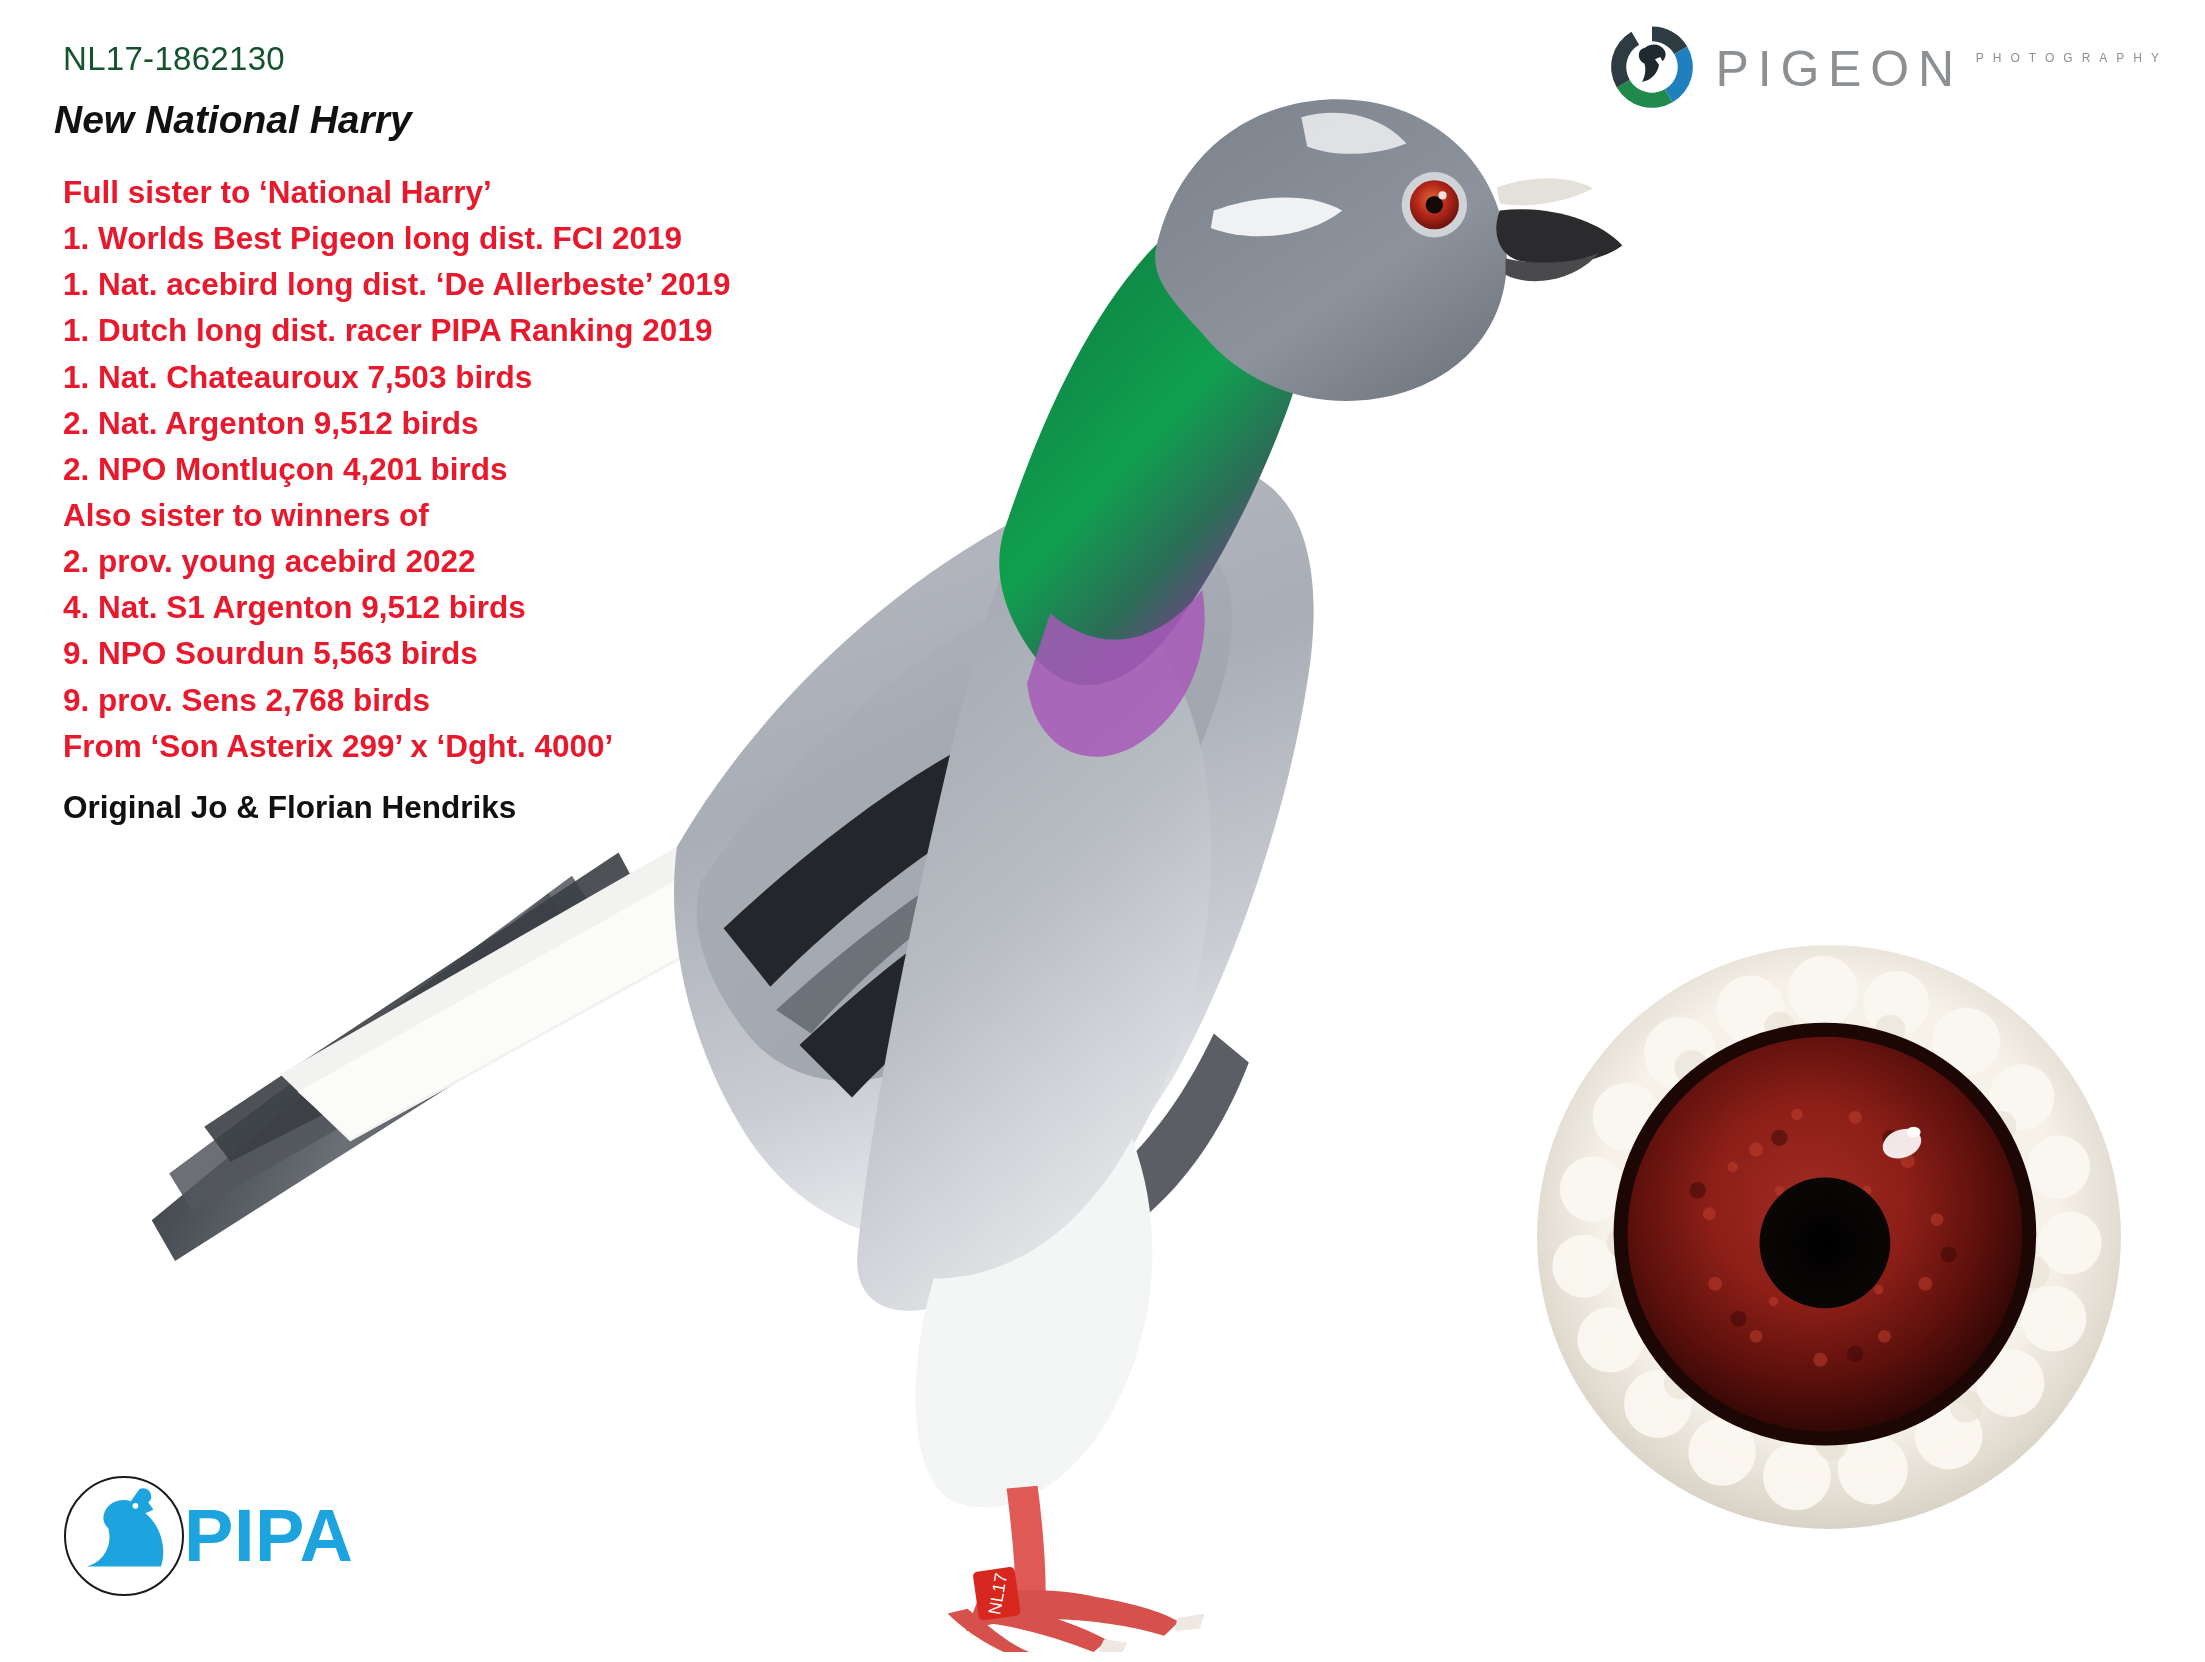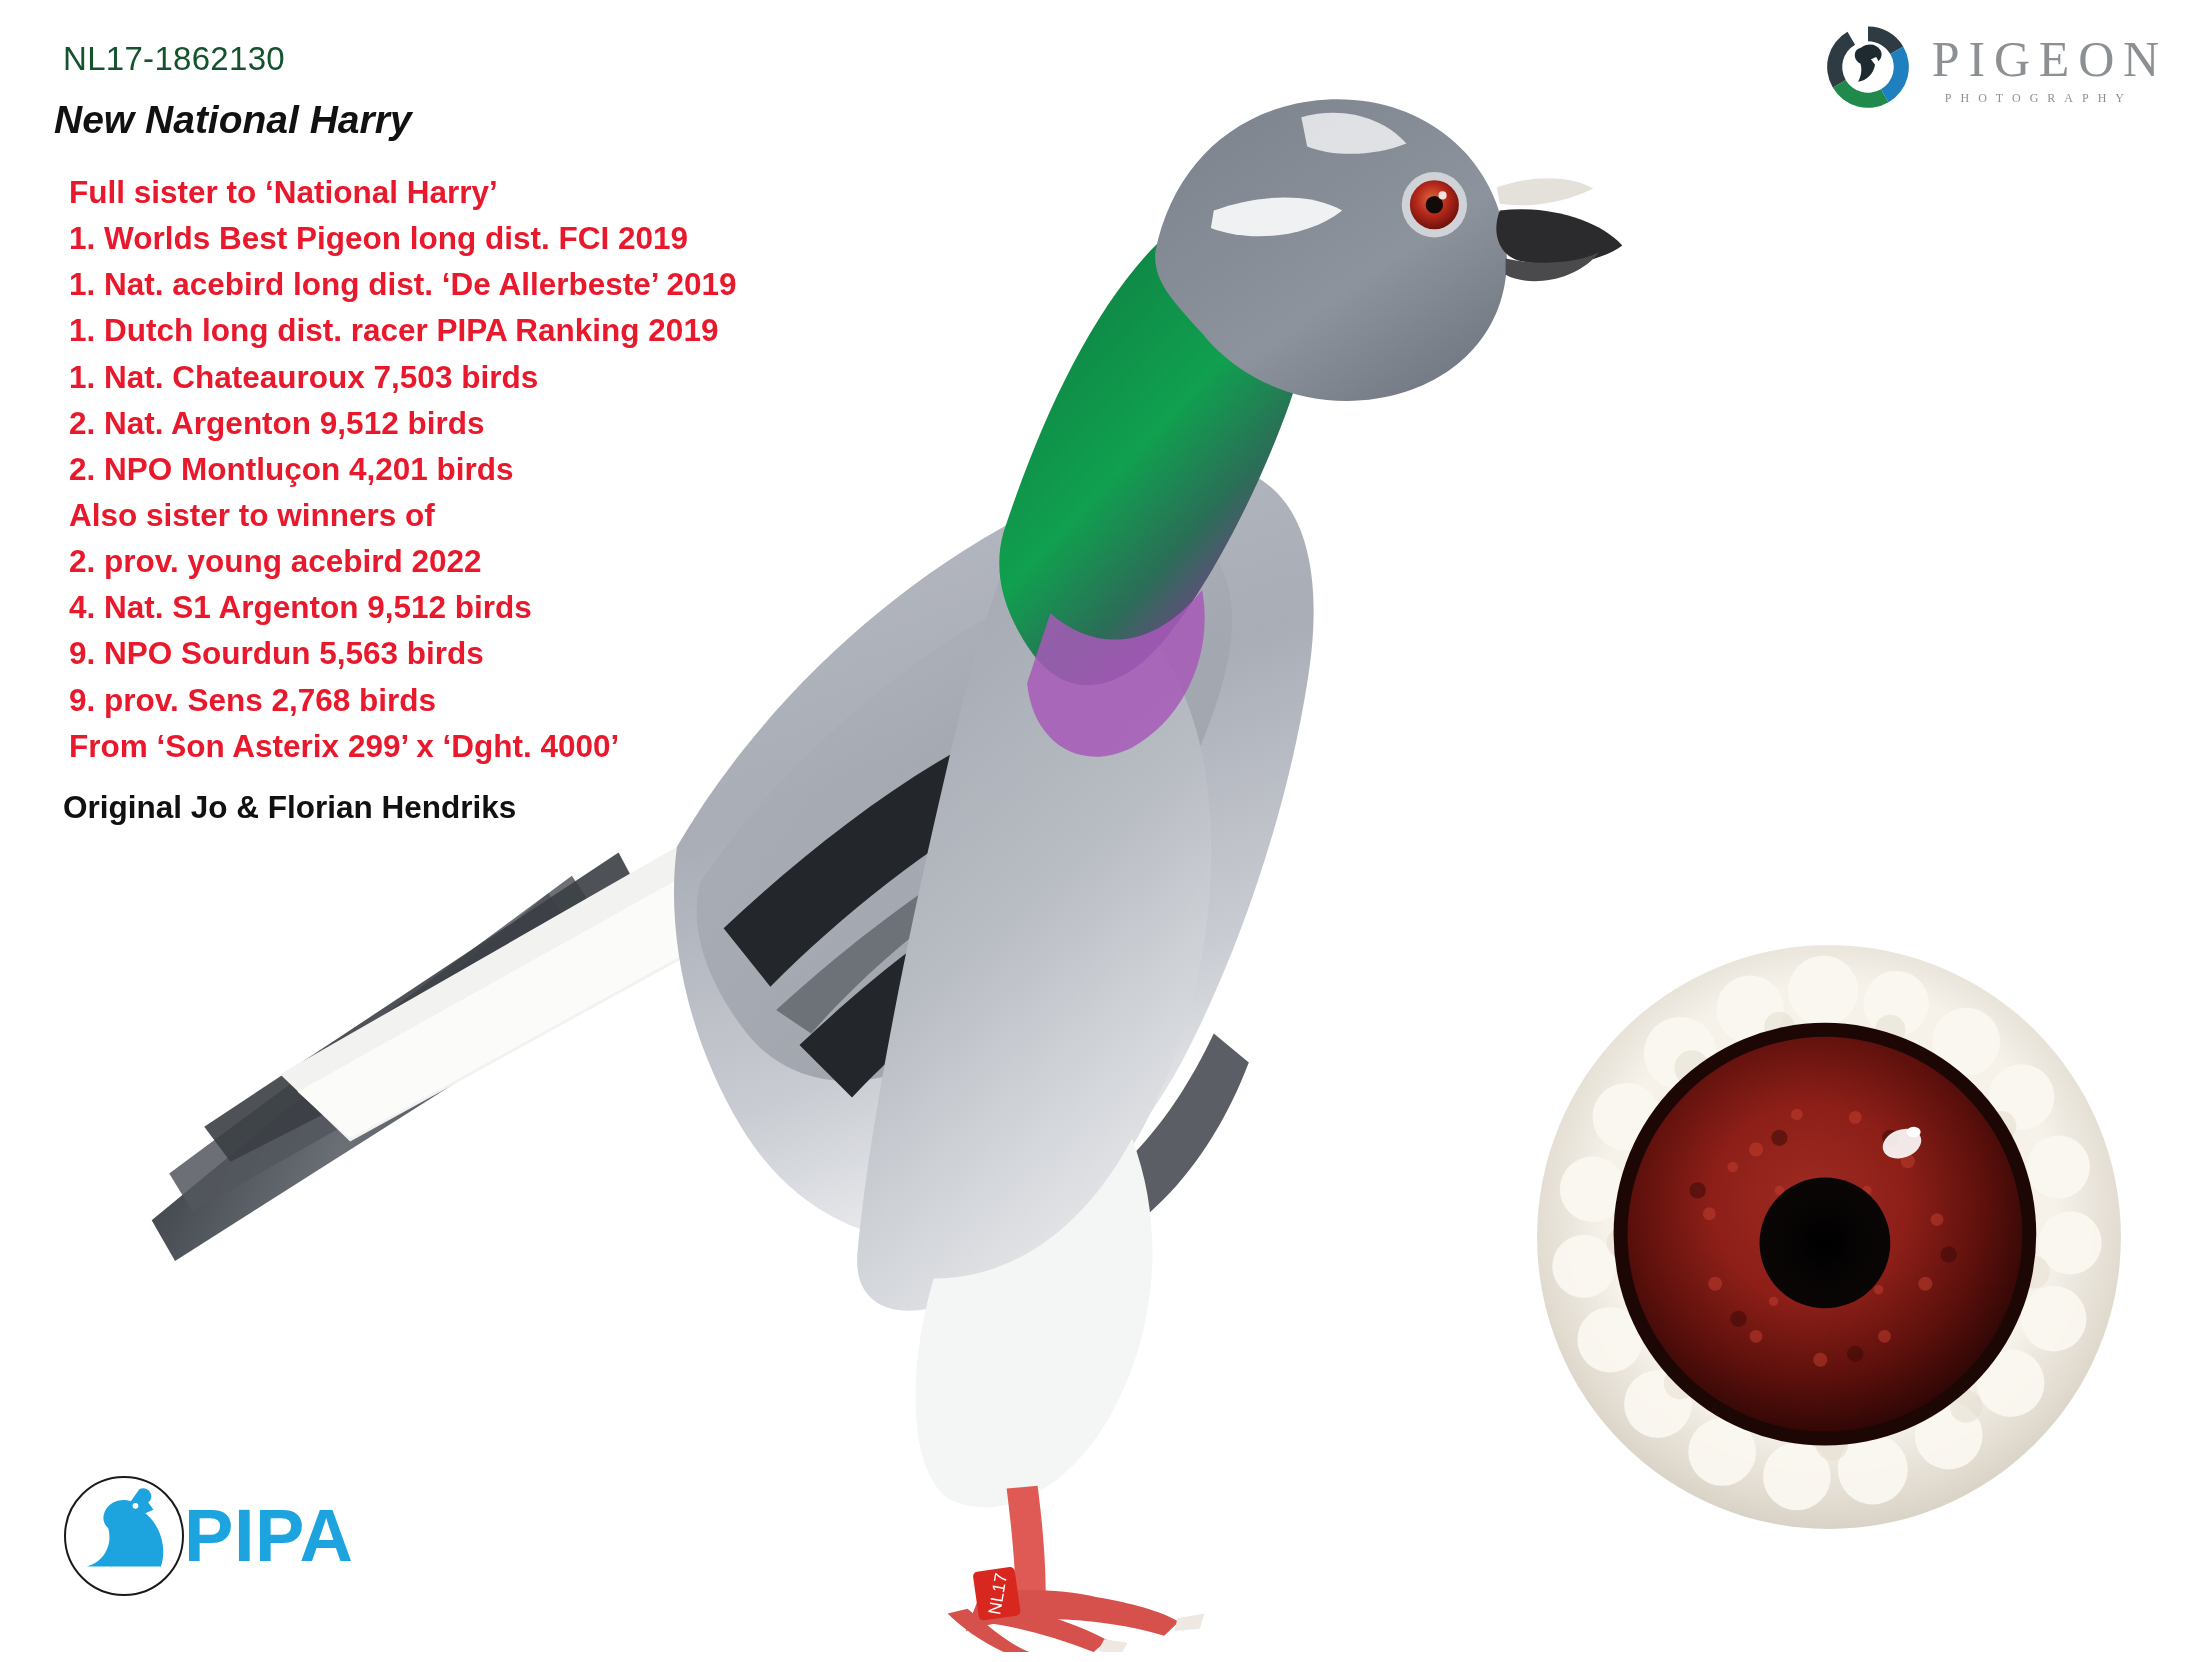--- a/index.html
+++ b/index.html
@@ -35,21 +35,21 @@
     top: 98px;
     font-size: 39px;
     font-weight: 700;
     font-style: italic;
     color: #111111;
     white-space: nowrap;
   }
 
   #palmares {
     position: absolute;
-    left: 69px;
+    left: 63px;
     top: 169px;
     width: 992px;
   }
   #palmares .line {
     font-size: 31.5px;
     line-height: 1.465;
     font-weight: 700;
     color: #e8192c;
     white-space: nowrap;
   }
@@ -73,24 +73,23 @@
     align-items: center;
     gap: 20px;
   }
   #pp-logo .mark {
     width: 88px;
     height: 88px;
     position: relative;
   }
   #pp-logo .wordmark {
     display: flex;
-    flex-direction: column;
+    flex-direction: row;
     justify-content: center;
     padding-top: 3.5px;
-    font-family: Liberation Serif, serif;
   }
   #pp-logo .wordmark .top {
     font-size: 50px;
     letter-spacing: 8.8px;
     color: #8d9092;
     font-weight: 400;
     line-height: 1;
   }
   #pp-logo .wordmark .bottom {
     font-size: 12px;

